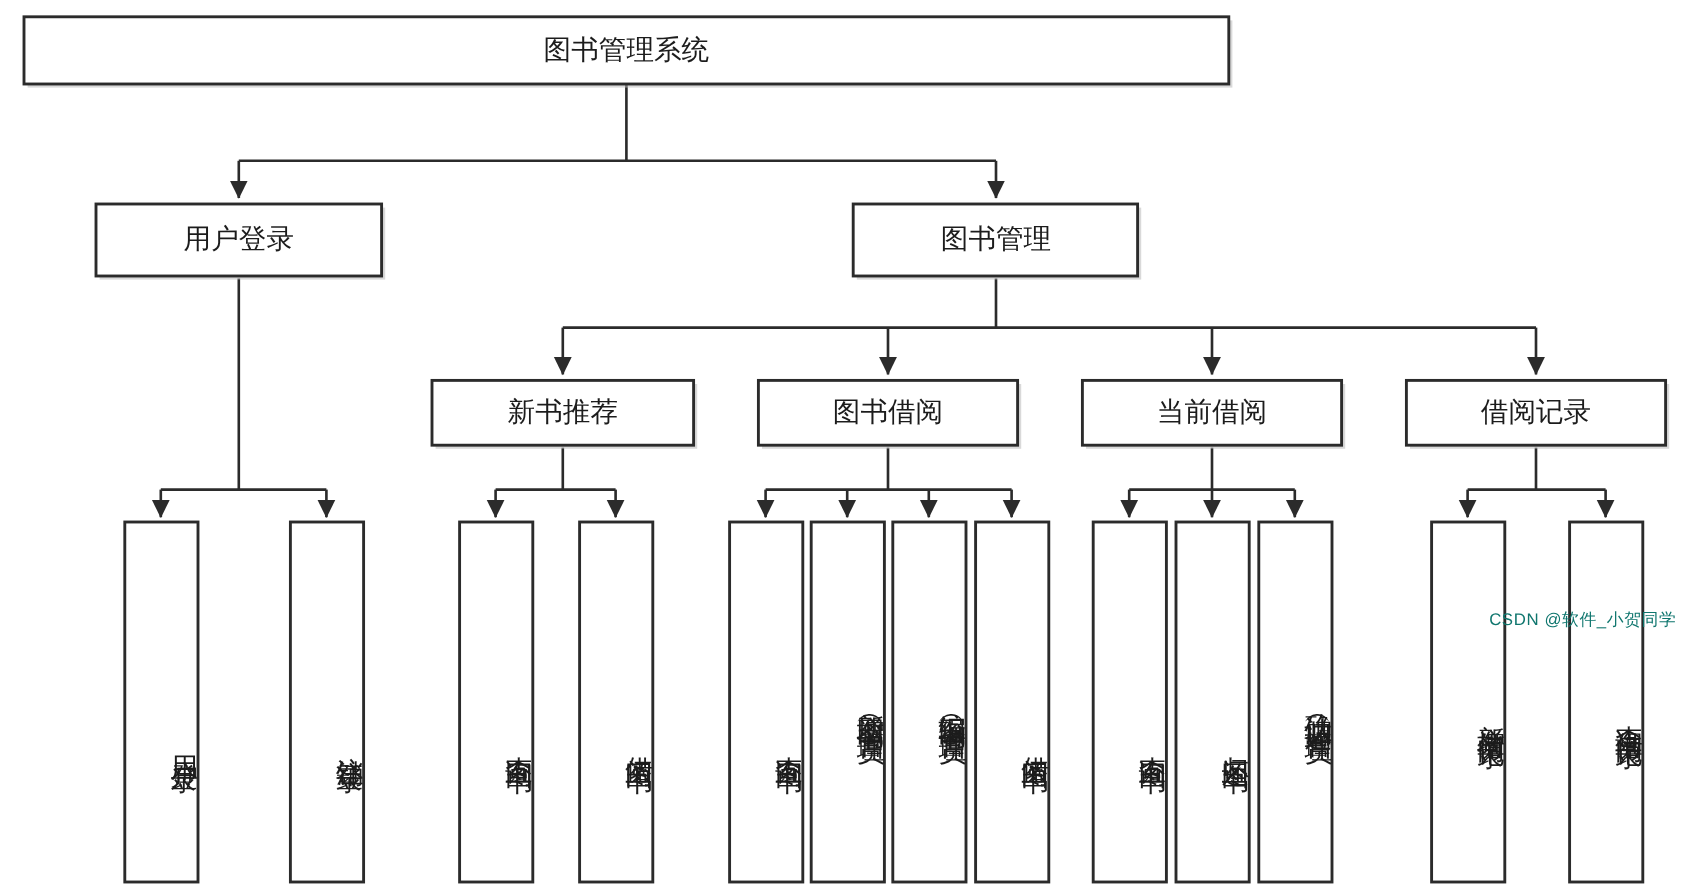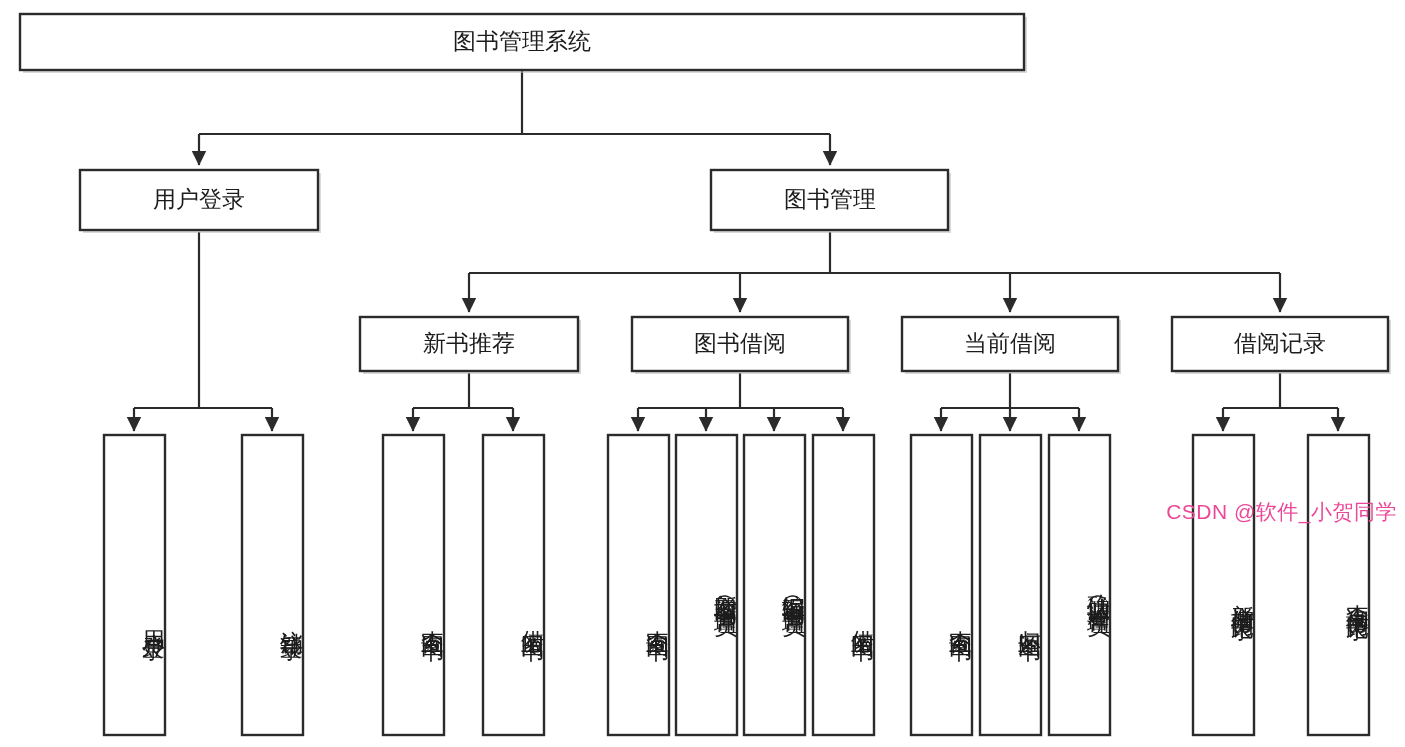--- a/index.html
+++ b/index.html
@@ -62,22 +62,22 @@
     align-items: flex-start;
     justify-content: center;
     white-space: nowrap;
     pointer-events: none;
   }
   #watermark {
     position: absolute;
     right: 8px;
     bottom: 6px;
     font-family: "Liberation Sans", "DejaVu Sans", sans-serif;
-    font-size: 21px;
-    color: #ec4899;
+    font-size: 14px;
+    color: #0f766e;
     letter-spacing: 0.5px;
     white-space: nowrap;
   }
 </style>
 </head>
 <body>
 
 <div id="diagram-root">
 
   <svg id="flow-svg" viewBox="0 0 1405 747">

